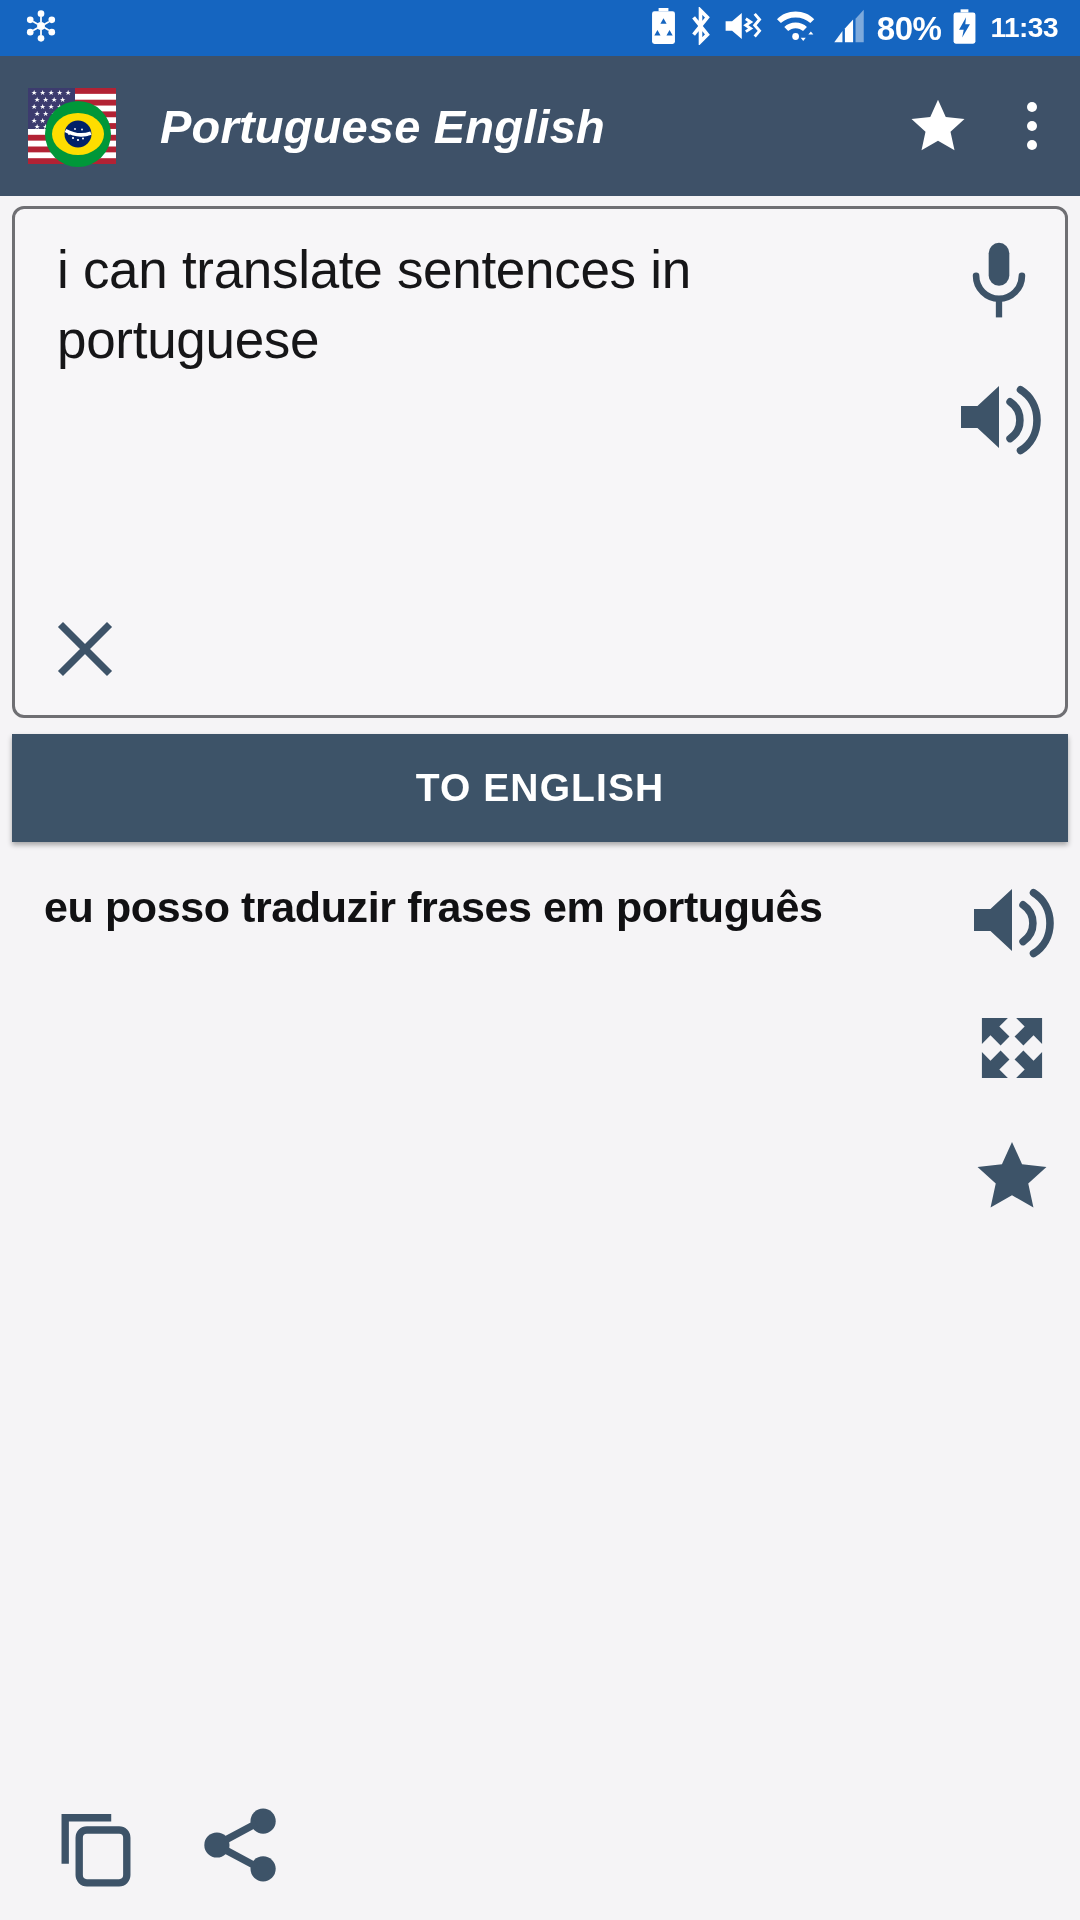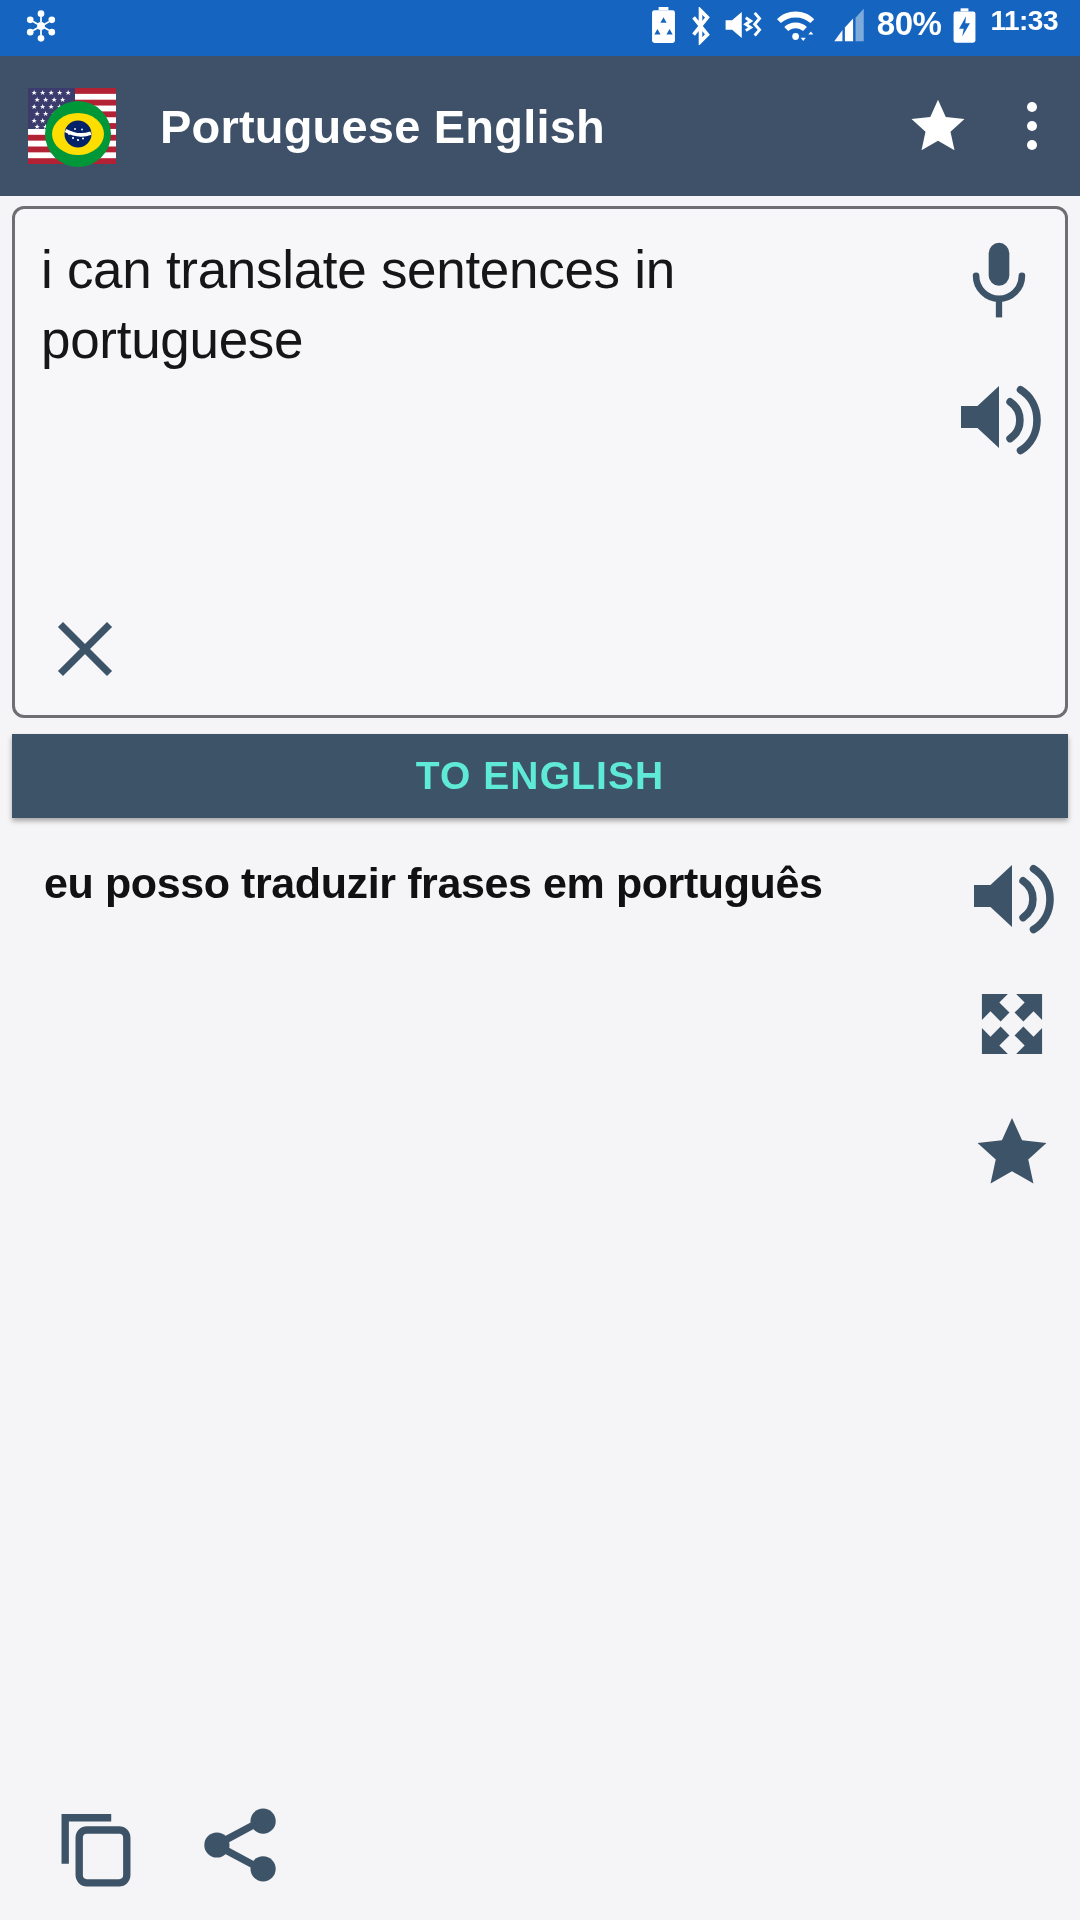--- a/index.html
+++ b/index.html
@@ -14,21 +14,21 @@
   .status-bar {
     height: 56px; width: 100%;
     background: #1565c0;
     display: flex; align-items: center;
     padding: 0 22px;
     color: #ffffff;
   }
   .status-left { display: flex; align-items: center; }
   .status-right {
     margin-left: auto;
-    display: flex; align-items: flex-start; gap: 11px;
+    display: flex; align-items: center; gap: 11px;
   }
   .sb-icon { display: block; }
   .status-battery-pct {
     font-size: 33px; font-weight: 700;
     letter-spacing: -0.5px;
     line-height: 1;
     color: #ffffff;
   }
   .status-clock {
     font-size: 28px; font-weight: 700;
@@ -50,20 +50,21 @@
     position: relative; flex: 0 0 auto;
     overflow: hidden;
   }
   .app-title {
     color: #ffffff;
     font-size: 47px;
     font-weight: 700;
     margin-left: 36px;
     letter-spacing: 0.2px;
     white-space: nowrap;
+    font-style: italic;
   }
   .appbar-actions {
     margin-left: auto;
     display: flex; align-items: center; gap: 42px;
   }
   .star-btn { width: 64px; height: 64px; display: flex; align-items: center; justify-content: center; }
   .overflow-btn {
     width: 40px; height: 64px;
     display: flex; flex-direction: column;
     align-items: center; justify-content: center; gap: 9px;
@@ -79,20 +80,21 @@
     border-radius: 12px;
     height: 512px;
     padding: 26px 130px 0 26px;
   }
   .input-text {
     font-size: 53px;
     line-height: 1.32;
     color: #161618;
     letter-spacing: -0.3px;
     word-wrap: break-word;
+    margin-left: 16px;
   }
   .mic-btn {
     position: absolute; top: 26px; right: 22px;
     width: 88px; height: 96px;
     display: flex; align-items: center; justify-content: center;
   }
   .speak-in-btn {
     position: absolute; top: 160px; right: 18px;
     width: 96px; height: 96px;
     display: flex; align-items: center; justify-content: center;
@@ -103,23 +105,23 @@
     display: flex; align-items: center; justify-content: center;
   }
 
   
   .dir-row {
     display: flex; gap: 20px;
     padding: 16px 12px 0 12px;
   }
   .dir-btn {
     flex: 1 1 0;
-    height: 84px;
+    height: 108px;
     background: #3d5368;
-    color: #5eead4;
+    color: #ffffff;
     font-size: 39px;
     font-weight: 700;
     letter-spacing: 1.1px;
     display: flex; align-items: center; justify-content: center;
     box-shadow: 0 3px 5px rgba(0,0,0,0.32);
     border: none;
     font-family: "Liberation Sans", sans-serif;
   }
 
   

